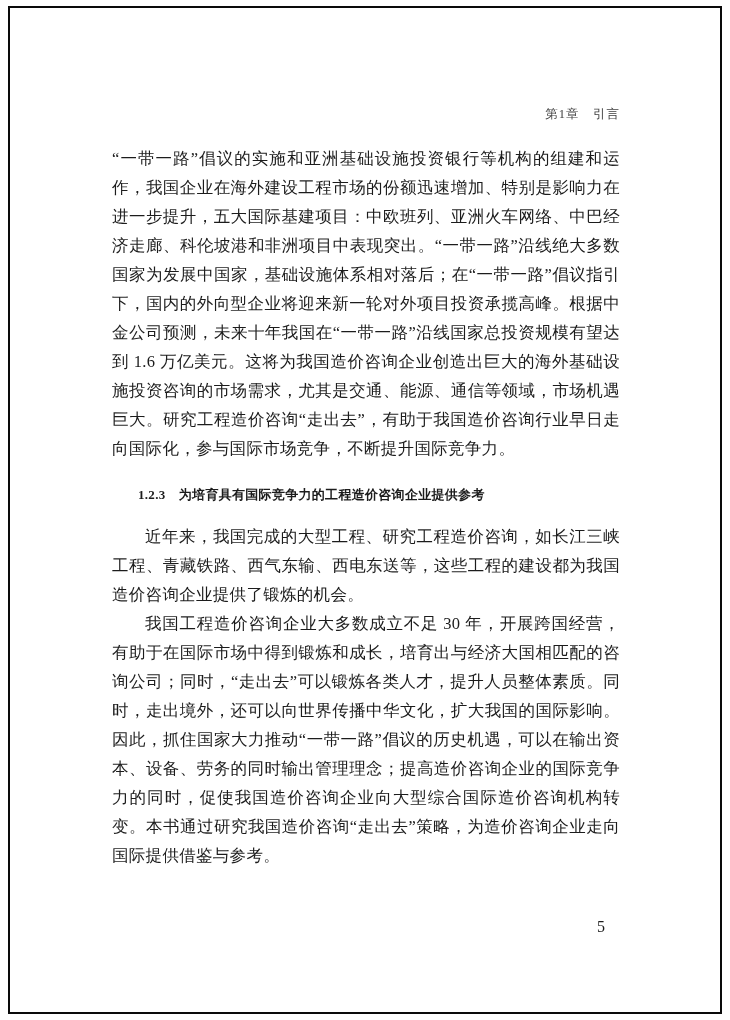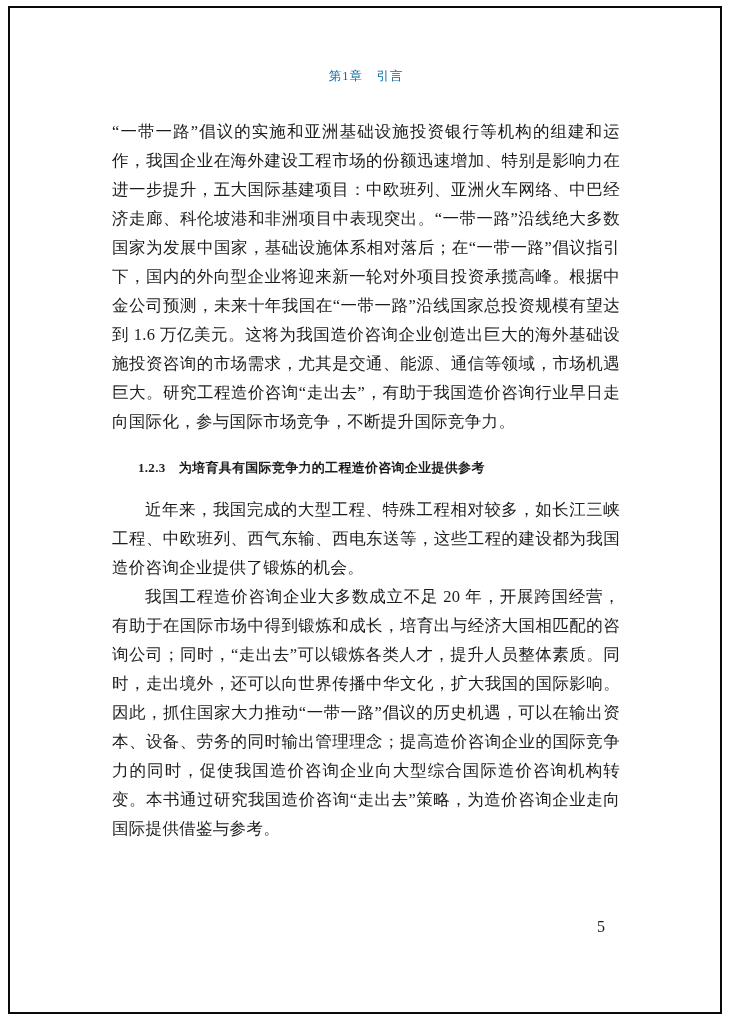--- a/index.html
+++ b/index.html
@@ -26,26 +26,27 @@
   }
   .content {
     position: absolute;
     left: 112px;
     top: 66px;
     width: 508px;
   }
   .running-header {
     font-size: 12.5px;
     line-height: 20px;
-    text-align: center;
-    color: #0369a1;
+    text-align: right;
+    color: #404040;
     letter-spacing: 1px;
+    margin-top: 38px;
   }
   .body-text {
-    margin-top: 31px;
+    margin-top: 20px;
     font-size: 16.5px;
     line-height: 29px;
     text-align: justify;
     letter-spacing: 0.3px;
   }
   .body-text p {
     margin: 0;
     text-indent: 2em;
   }
   .body-text p.continuation {
@@ -74,20 +75,20 @@
   <div class="page-frame"></div>
 
   <div class="content">
     <div class="running-header">第1章　引言</div>
 
     <div class="body-text">
       <p class="continuation">“一带一路”倡议的实施和亚洲基础设施投资银行等机构的组建和运作，我国企业在海外建设工程市场的份额迅速增加、特别是影响力在进一步提升，五大国际基建项目：中欧班列、亚洲火车网络、中巴经济走廊、科伦坡港和非洲项目中表现突出。“一带一路”沿线绝大多数国家为发展中国家，基础设施体系相对落后；在“一带一路”倡议指引下，国内的外向型企业将迎来新一轮对外项目投资承揽高峰。根据中金公司预测，未来十年我国在“一带一路”沿线国家总投资规模有望达到 1.6 万亿美元。这将为我国造价咨询企业创造出巨大的海外基础设施投资咨询的市场需求，尤其是交通、能源、通信等领域，市场机遇巨大。研究工程造价咨询“走出去”，有助于我国造价咨询行业早日走向国际化，参与国际市场竞争，不断提升国际竞争力。</p>
 
       <h3 class="section-heading">1.2.3　为培育具有国际竞争力的工程造价咨询企业提供参考</h3>
 
-      <p>近年来，我国完成的大型工程、特殊工程相对较多，如长江三峡工程、中欧班列、西气东输、西电东送等，这些工程的建设都为我国造价咨询企业提供了锻炼的机会。</p>
+      <p>近年来，我国完成的大型工程、研究工程造价咨询，如长江三峡工程、青藏铁路、西气东输、西电东送等，这些工程的建设都为我国造价咨询企业提供了锻炼的机会。</p>
 
-      <p>我国工程造价咨询企业大多数成立不足 20 年，开展跨国经营，有助于在国际市场中得到锻炼和成长，培育出与经济大国相匹配的咨询公司；同时，“走出去”可以锻炼各类人才，提升人员整体素质。同时，走出境外，还可以向世界传播中华文化，扩大我国的国际影响。因此，抓住国家大力推动“一带一路”倡议的历史机遇，可以在输出资本、设备、劳务的同时输出管理理念；提高造价咨询企业的国际竞争力的同时，促使我国造价咨询企业向大型综合国际造价咨询机构转变。本书通过研究我国造价咨询“走出去”策略，为造价咨询企业走向国际提供借鉴与参考。</p>
+      <p>我国工程造价咨询企业大多数成立不足 30 年，开展跨国经营，有助于在国际市场中得到锻炼和成长，培育出与经济大国相匹配的咨询公司；同时，“走出去”可以锻炼各类人才，提升人员整体素质。同时，走出境外，还可以向世界传播中华文化，扩大我国的国际影响。因此，抓住国家大力推动“一带一路”倡议的历史机遇，可以在输出资本、设备、劳务的同时输出管理理念；提高造价咨询企业的国际竞争力的同时，促使我国造价咨询企业向大型综合国际造价咨询机构转变。本书通过研究我国造价咨询“走出去”策略，为造价咨询企业走向国际提供借鉴与参考。</p>
     </div>
   </div>
 
   <div class="page-number">5</div>
 </div>
 
 </body></html>

